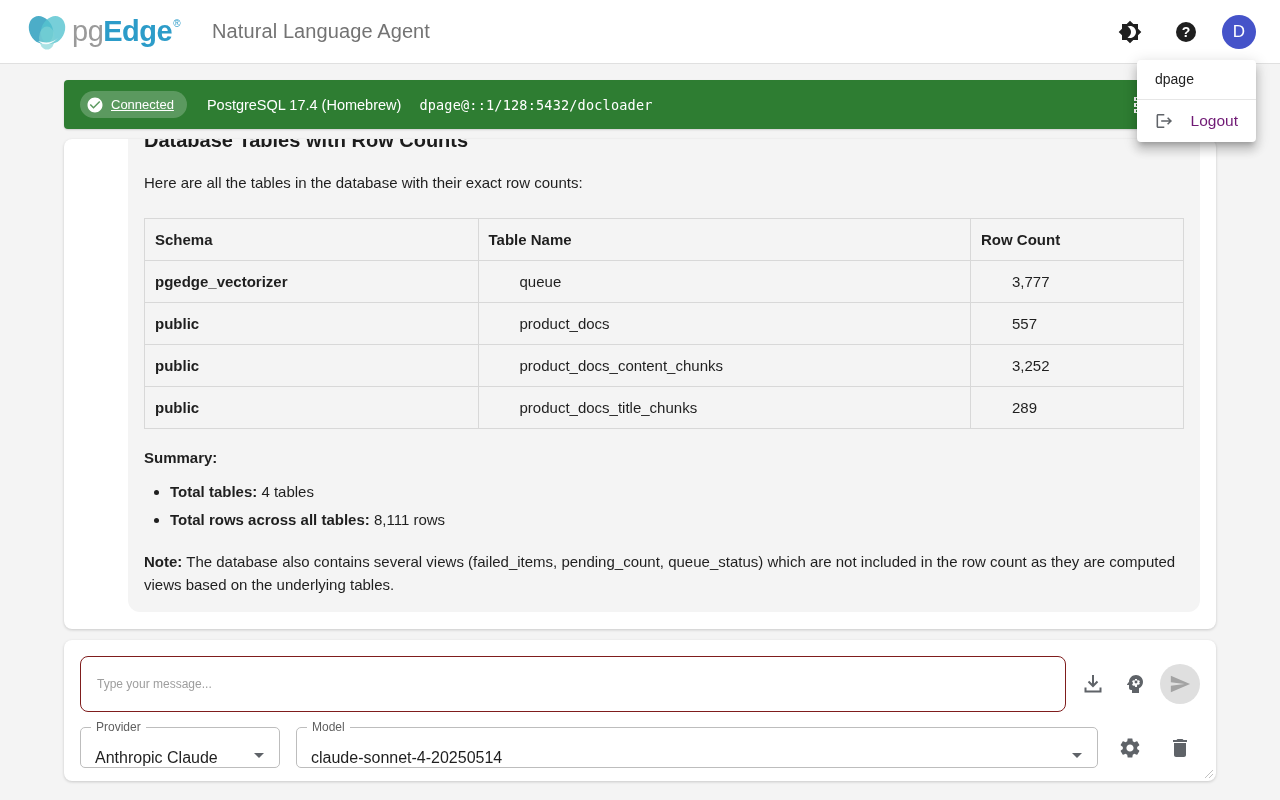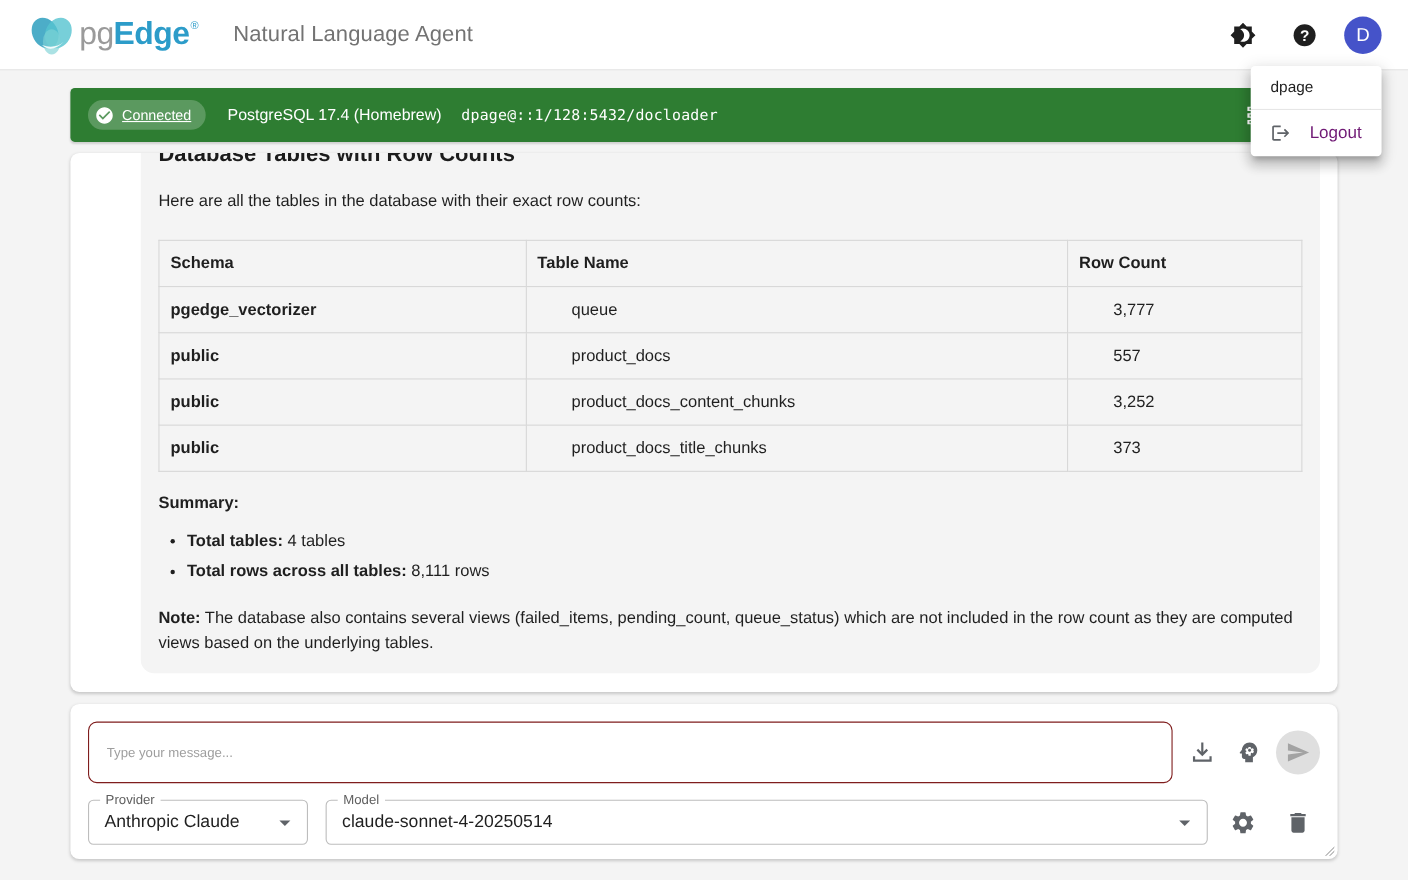--- a/index.html
+++ b/index.html
@@ -88,21 +88,21 @@
   .message-input::placeholder { color:#9e9e9e; }
   .composer-row1 .icon-btn { width:42px; height:40px; }
   .composer-row1 .icon-btn:first-of-type { margin-left:6px; }
   .send-btn {
     width:40px; height:40px; border-radius:50%; background:#dfdfdf;
     display:flex; align-items:center; justify-content:center; margin-left:4px;
   }
   .composer-row2 { display:flex; align-items:center; margin-top:15px; }
   .mui-select {
     position:relative; height:41px; border:1px solid #bdbdbd; border-radius:5px;
-    display:flex; align-items:center; padding:0 8px 0 14px; cursor:pointer; background:#fff;
+    display:flex; align-items:flex-end; padding:0 8px 0 14px; cursor:pointer; background:#fff;
   }
   .mui-select .floating-label {
     position:absolute; top:-8px; left:10px; background:#fff; padding:0 5px;
     font-size:12px; color:#5f5f5f; line-height:1.2;
   }
   .mui-select .value { font-size:16px; color:#1f1f1f; }
   .provider-select { width:200px; }
   .provider-select .caret { margin-left:auto; }
   .model-select { flex:1; margin-left:16px; }
   .model-select .caret { margin-left:auto; }
@@ -197,21 +197,21 @@
           <td>557</td>
         </tr>
         <tr>
           <td>public</td>
           <td>product_docs_content_chunks</td>
           <td>3,252</td>
         </tr>
         <tr>
           <td>public</td>
           <td>product_docs_title_chunks</td>
-          <td>373</td>
+          <td>289</td>
         </tr>
       </tbody>
     </table>
     <p class="summary-h">Summary:</p>
     <ul>
       <li><strong>Total tables:</strong><span> 4 tables</span></li>
       <li><strong>Total rows across all tables:</strong><span> 8,111 rows</span></li>
     </ul>
     <p class="note"><strong>Note:</strong><span> The database also contains several views (failed_items, pending_count, queue_status) which are not included in the row count as they are computed views based on the underlying tables.</span></p>
   </div>

